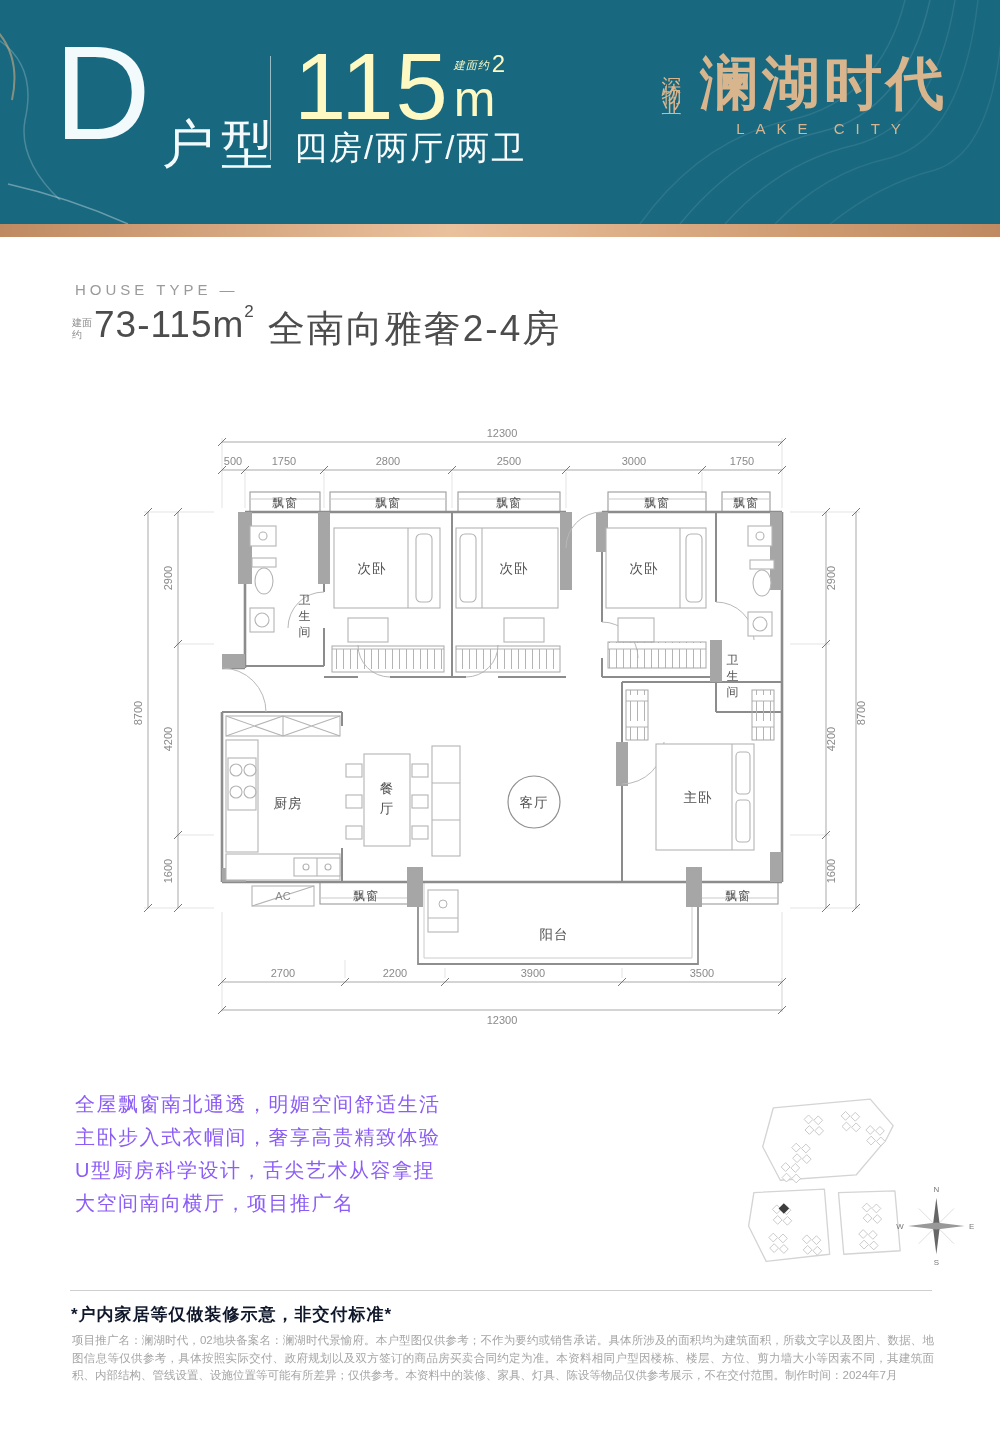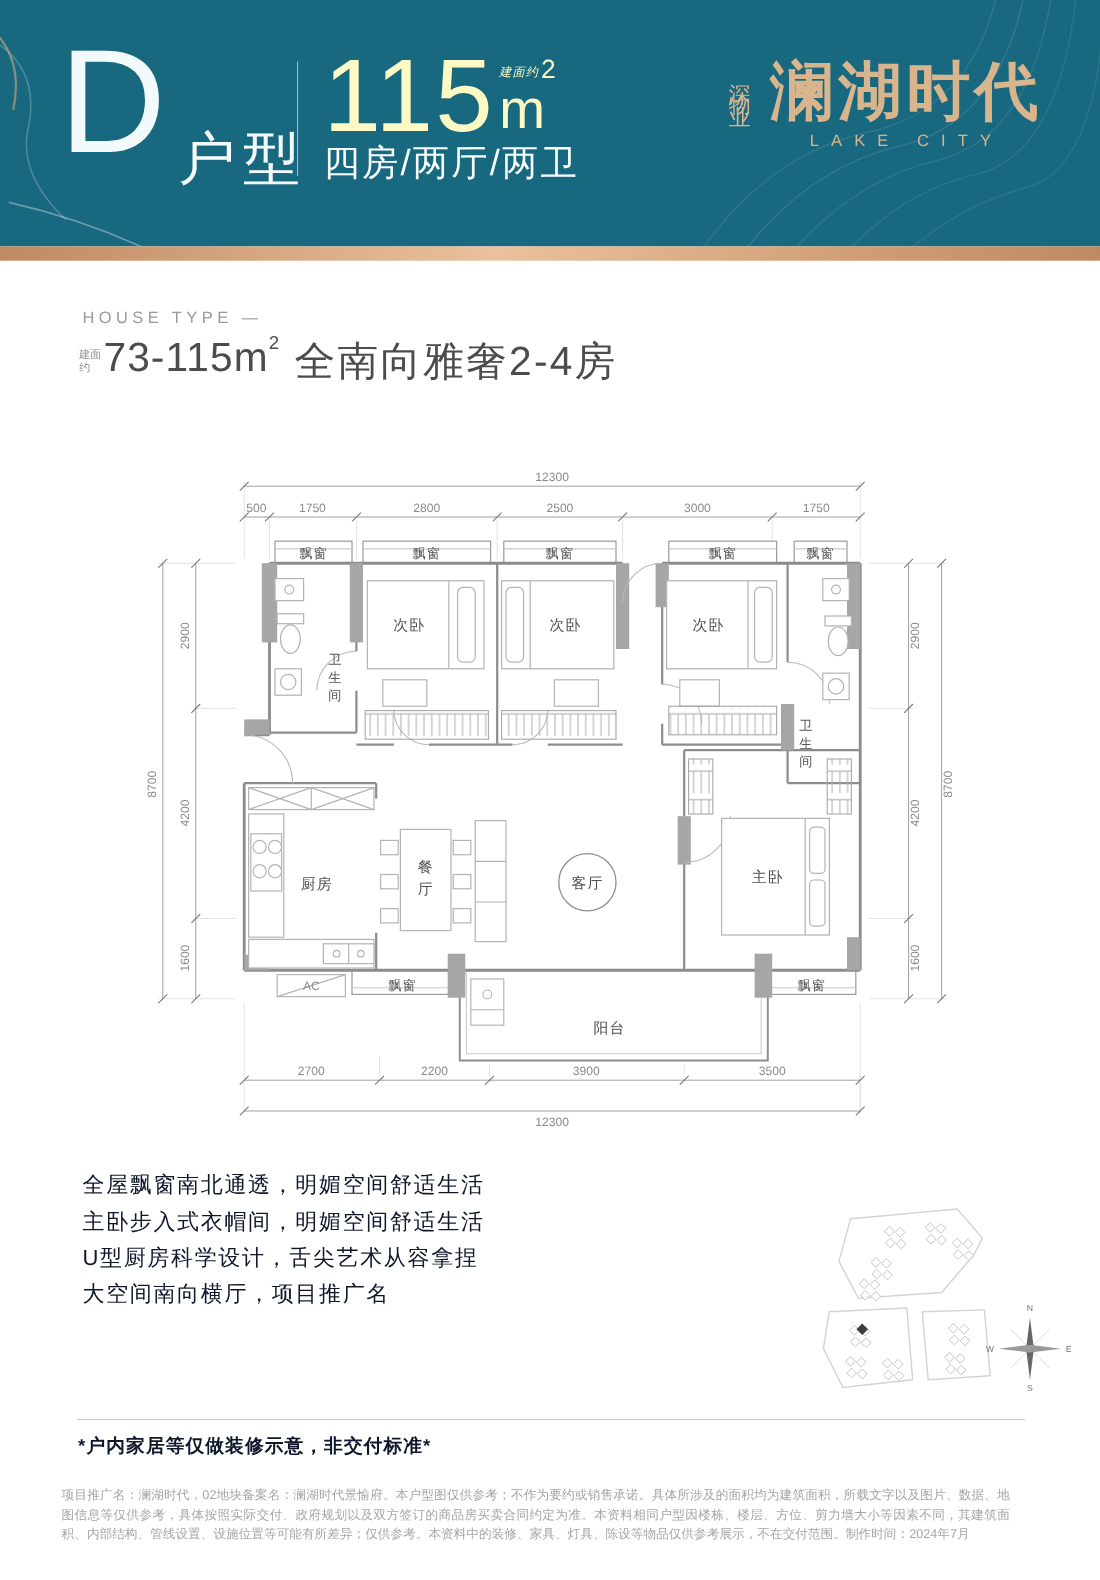--- a/index.html
+++ b/index.html
@@ -39,30 +39,30 @@
   
   .plan-wrap { position:absolute; left:102px; top:412px; width:800px; height:660px; }
   .plan-wrap svg { width:100%; height:100%; }
   .plan text { font-family:"Liberation Sans","DejaVu Sans",sans-serif; }
   .dim-text { font-size:11px; fill:#8a8a8a; }
   .room-text { font-size:13.5px; fill:#4f4f4f; letter-spacing:1px; }
   .small-text { font-size:12px; fill:#555; letter-spacing:1px; }
   .ac-text { font-size:11px; fill:#8a8a8a; }
 
   
-  .features { position:absolute; left:75px; top:1062px; color:#0f172a; }
+  .features { position:absolute; left:75px; top:1088px; color:#8b5cf6; }
   .features div { font-size:20px; line-height:33px; letter-spacing:1.5px; }
 
   
   .sitemap { position:absolute; left:738px; top:1082px; width:238px; height:200px; }
 
   
   .rule { position:absolute; left:70px; top:1290px; width:862px; height:1px; background:#cfcfcf; }
   .notice { position:absolute; left:71px; top:1303px; font-size:17px; font-weight:bold; letter-spacing:1px; color:#0f172a; }
-  .disclaimer { position:absolute; left:56px; top:1332px; width:862px; font-size:11.5px; line-height:17.5px; color:#a5a5a5; text-align:justify;margin-top:20px; }
+  .disclaimer { position:absolute; left:72px; top:1332px; width:862px; font-size:11.5px; line-height:17.5px; color:#a5a5a5; text-align:justify; }
 </style>
 </head>
 <body>
 
 <div class="header">
   <svg class="header-deco" viewBox="0 0 1000 224" preserveAspectRatio="none">
     <path d="M-20,30 Q40,55 25,120 Q18,160 60,200" fill="none" stroke="rgba(255,255,255,0.22)" stroke-width="1.5"></path>
     <path d="M-30,10 Q25,40 12,100" fill="none" stroke="rgba(226,176,128,0.55)" stroke-width="2"></path>
     <path d="M8,184 Q70,198 128,224" fill="none" stroke="rgba(255,255,255,0.35)" stroke-width="1.5"></path>
     <path d="M640,224 Q700,140 790,120 Q880,100 905,0" fill="none" stroke="rgba(255,255,255,0.09)" stroke-width="1.5"></path>
@@ -327,21 +327,21 @@
     <text class="room-text" x="432" y="395">客厅</text>
     <text class="room-text" x="596" y="390">主卧</text>
     <text class="room-text" x="452" y="527">阳台</text>
     <text class="ac-text" x="181" y="488">AC</text>
   </g>
 </svg>
 </div>
 
 <div class="features">
   <div>全屋飘窗南北通透，明媚空间舒适生活</div>
-  <div>主卧步入式衣帽间，明媚空间舒适生活</div>
+  <div>主卧步入式衣帽间，奢享高贵精致体验</div>
   <div>U型厨房科学设计，舌尖艺术从容拿捏</div>
   <div>大空间南向横厅，项目推广名</div>
 </div>
 
 <svg class="sitemap" viewBox="0 0 270 200">
   <defs>
     <g id="bldg">
       <path d="M0,-6 l5,5 l-5,5 l-5,-5 z" fill="#fff" stroke="#c3c3c3" stroke-width="1"></path>
       <path d="M11,-5 l5,5 l-5,5 l-5,-5 z" fill="#fff" stroke="#c3c3c3" stroke-width="1"></path>
       <path d="M1,6 l5,5 l-5,5 l-5,-5 z" fill="#fff" stroke="#c3c3c3" stroke-width="1"></path>

